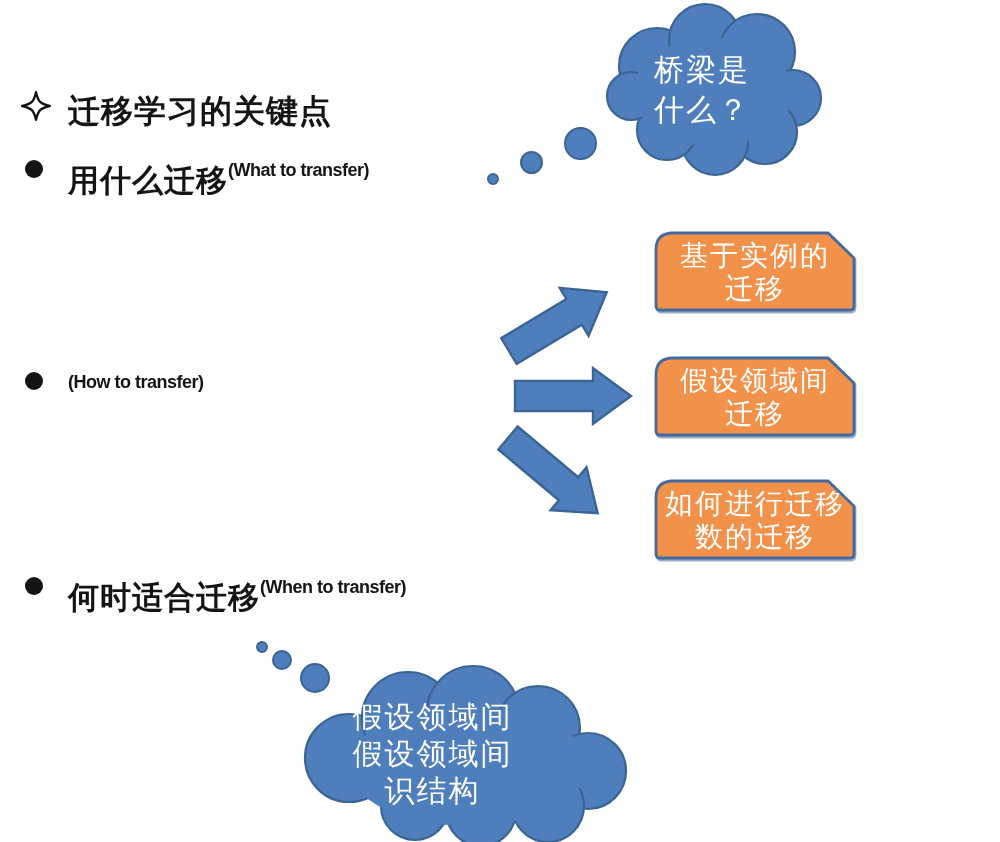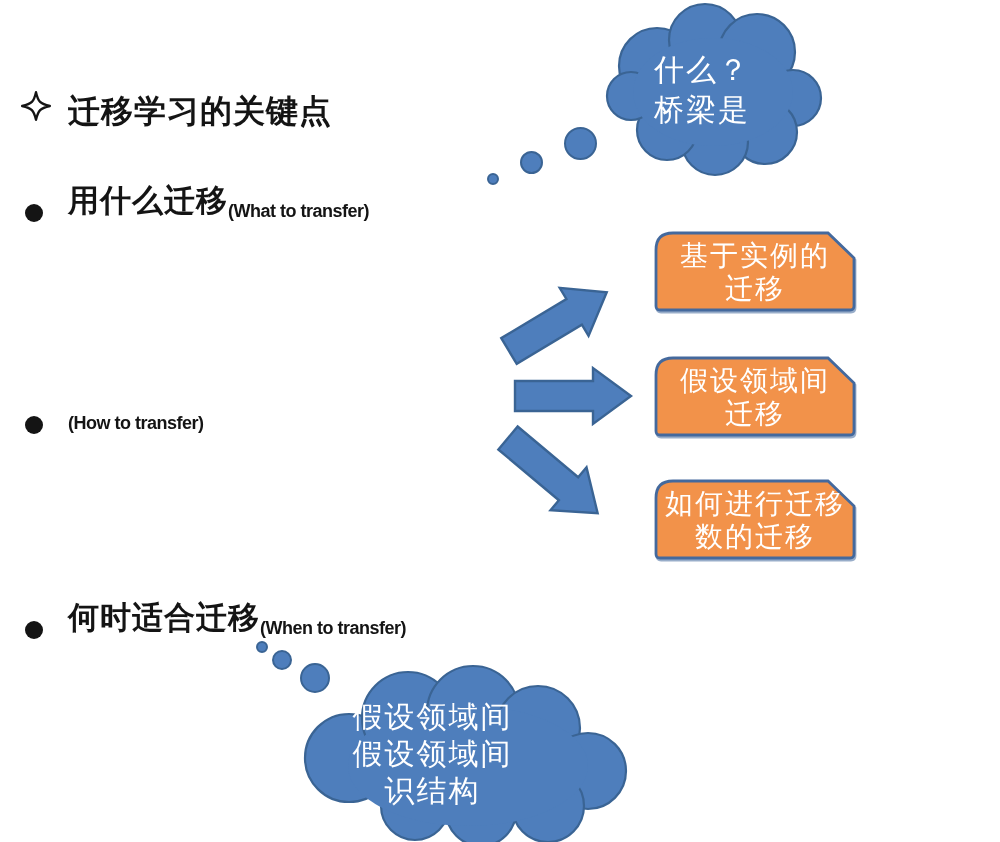--- a/index.html
+++ b/index.html
@@ -7,21 +7,21 @@
     position:relative; width:1000px; height:842px; overflow:hidden;
     background:#ffffff; font-family:"Liberation Serif","DejaVu Serif",serif;
   }
 
   
   .title-row {position:absolute; left:20px; top:90px; display:flex; align-items:flex-start;}
   .diamond {width:32px; height:32px; margin-right:16px; flex:none;}
   .title-text {font-size:32px; font-weight:bold; color:#141414; letter-spacing:1px; white-space:nowrap;}
 
   
-  .bullet-row {position:absolute; left:25px; display:flex; align-items:flex-end; height:42px; white-space:nowrap;margin-top:20px;}
+  .bullet-row {position:absolute; left:25px; display:flex; align-items:flex-start; height:42px; white-space:nowrap;}
   .bullet-row .dot {width:18px; height:18px; border-radius:50%; background:#141414; margin-right:25px; flex:none;}
   .b-zh {font-size:31px; font-weight:bold; color:#141414; letter-spacing:1px;}
   .b-en {font-size:18px; font-weight:bold; color:#141414;
          font-family:"Liberation Sans","DejaVu Sans",sans-serif; letter-spacing:-0.5px;}
   #bullet-what {top:160px;}
   #bullet-how  {top:372px;}
   #bullet-when {top:577px;}
 
   
   .cloud {position:absolute;}
@@ -89,22 +89,22 @@
         <circle cx="152" cy="50" r="38"></circle>
         <circle cx="188" cy="96" r="28"></circle>
         <circle cx="160" cy="130" r="32"></circle>
         <circle cx="110" cy="140" r="33"></circle>
         <circle cx="62" cy="128" r="30"></circle>
         <circle cx="26" cy="94" r="24"></circle>
       </g>
       <ellipse cx="108" cy="90" rx="80" ry="54" fill="#4E7EBC"></ellipse>
     </svg>
     <div class="cloud-text">
+      <span>桥梁是</span>
       <span>什么？</span>
-      <span>桥梁是</span>
     </div>
   </div>
 
   <svg id="arrows" width="185" height="270" viewBox="0 0 185 270">
     <g fill="#4E7EBC" stroke="#3A6494" stroke-width="2.4" stroke-linejoin="miter">
       <path transform="translate(31,83) rotate(-31)" d="M0,-15 L76,-15 L76,-28 L114,0 L76,28 L76,15 L0,15 Z"></path>
       <path transform="translate(37,128)" d="M0,-15 L78,-15 L78,-28 L116,0 L78,28 L78,15 L0,15 Z"></path>
       <path transform="translate(30,170) rotate(40)" d="M0,-15 L79,-15 L79,-28 L117,0 L79,28 L79,15 L0,15 Z"></path>
     </g>
   </svg>

